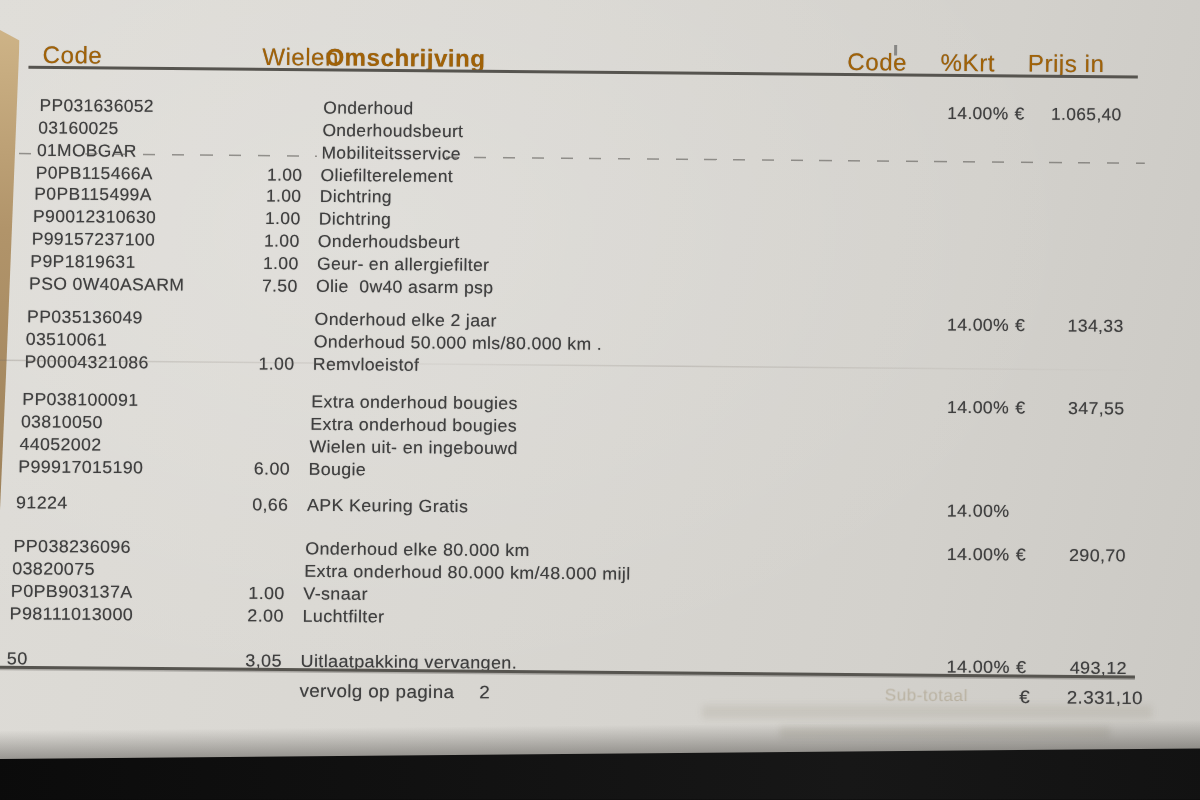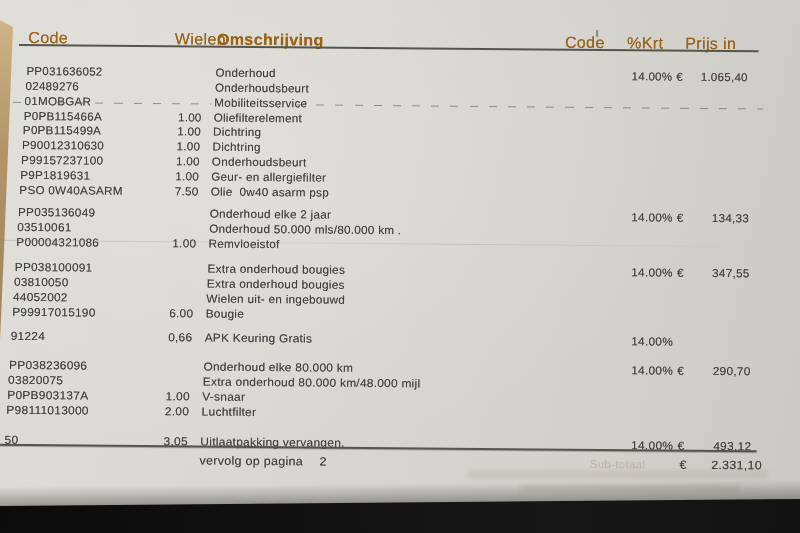--- a/index.html
+++ b/index.html
@@ -100,21 +100,21 @@
 
   <div>
       <div class="row" style="top: 64px; transform: scaleX(1.00614); transform-origin: 555px 50%;">
         <span class="cell cell-code">PP031636052</span>
         <span class="cell cell-oms">Onderhoud</span>
         <span class="cell cell-krt">14.00%</span>
         <span class="cell cell-eur">€</span>
         <span class="cell cell-bedrag">1.065,40</span>
       </div>
       <div class="row" style="top: 78.85px; transform: scaleX(1.00757); transform-origin: 555px 50%;">
-        <span class="cell cell-code">02489276</span>
+        <span class="cell cell-code">03160025</span>
         <span class="cell cell-oms">Onderhoudsbeurt</span>
       </div>
       <div class="row" style="top: 93.7px; transform: scaleX(1.009); transform-origin: 555px 50%;">
         <span class="cell cell-code">01MOBGAR</span>
         <span class="cell cell-oms">Mobiliteitsservice</span>
         <div class="dash" style="left: 18px; width: 10px;"></div>
         <div class="dash" style="left: 62px; width: 153px;"></div>
         <div class="dash" style="left: 300px; width: 462px;"></div>
       </div>
       <div class="row" style="top: 108.55px; transform: scaleX(1.01042); transform-origin: 555px 50%;">

